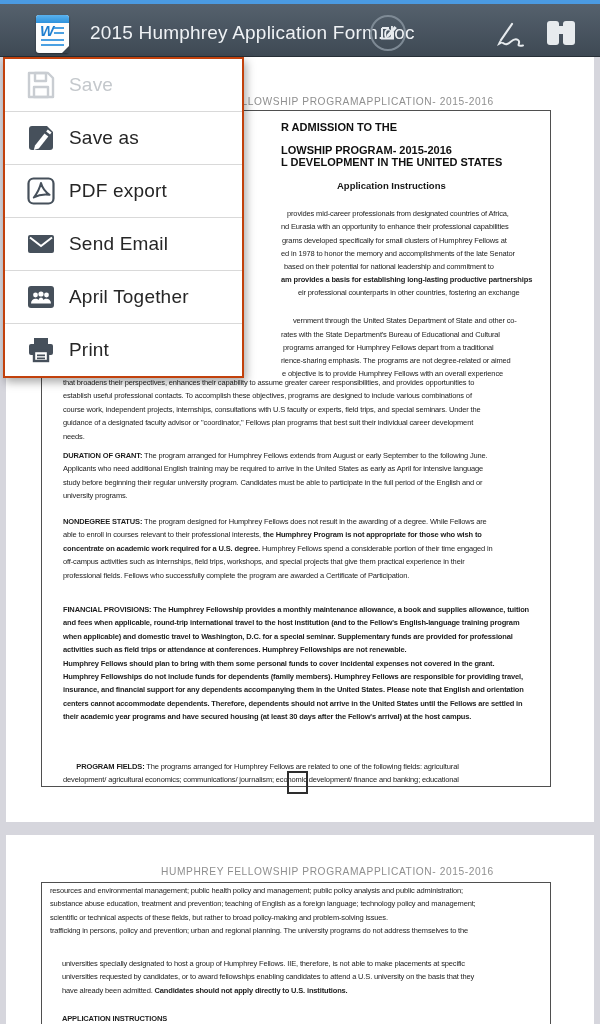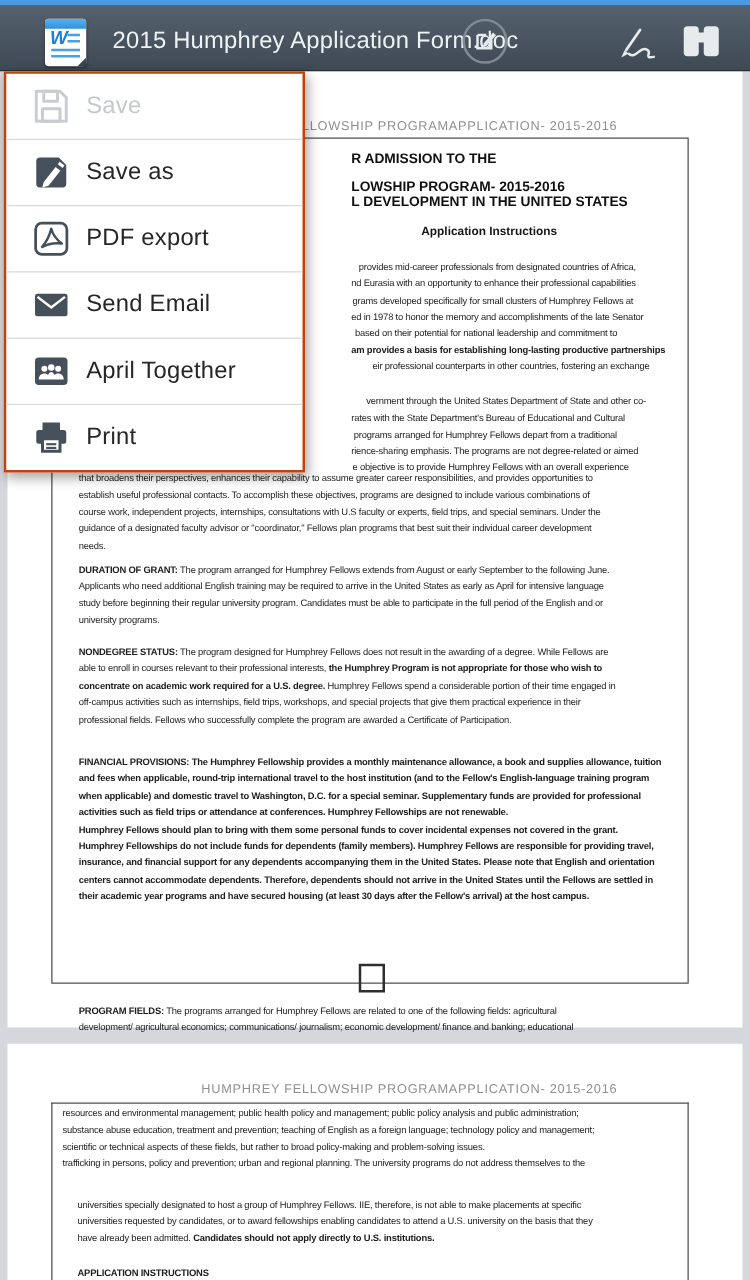--- a/index.html
+++ b/index.html
@@ -103,21 +103,21 @@
         <div><b>FINANCIAL PROVISIONS:</b> The Humphrey Fellowship provides a monthly maintenance allowance, a book and supplies allowance, tuition</div>
         <div>and fees when applicable, round-trip international travel to the host institution (and to the Fellow's English-language training program</div>
         <div>when applicable) and domestic travel to Washington, D.C. for a special seminar. Supplementary funds are provided for professional</div>
         <div>activities such as field trips or attendance at conferences. <b>Humphrey Fellowships are not renewable.</b></div>
         <div>Humphrey Fellows should plan to bring with them some personal funds to cover incidental expenses not covered in the grant.</div>
         <div>Humphrey Fellowships do not include funds for dependents (family members). Humphrey Fellows are responsible for providing travel,</div>
         <div>insurance, and financial support for any dependents accompanying them in the United States. Please note that English and orientation</div>
         <div>centers cannot accommodate dependents. Therefore, dependents should not arrive in the United States until the Fellows are settled in</div>
         <div>their academic year programs and have secured housing (at least 30 days after the Fellow's arrival) at the host campus.</div>
       </div>
-      <div class="para" style="left: 57px; top: 745px;">
+      <div class="para" style="left: 57px; top: 703px; text-align: right;">
         <div><b>PROGRAM FIELDS:</b> The programs arranged for Humphrey Fellows are related to one of the following fields: agricultural</div>
         <div>development/ agricultural economics; communications/ journalism; economic development/ finance and banking; educational</div>
       </div>
     </div>
 </div>
 <div class="cursor-box"></div>
 
 <div class="page page2">
   <div class="doc-header" style="top:31px">HUMPHREY FELLOWSHIP PROGRAMAPPLICATION- 2015-2016</div>
   <div class="tbox" style="left:35px;top:47px;width:508px;height:142px;border-bottom:none"></div>

